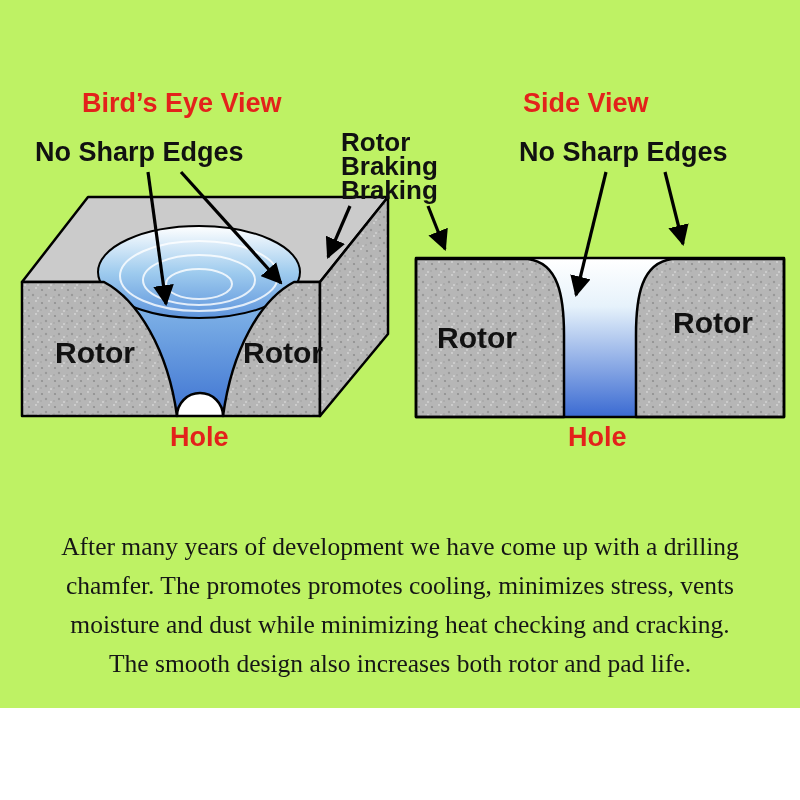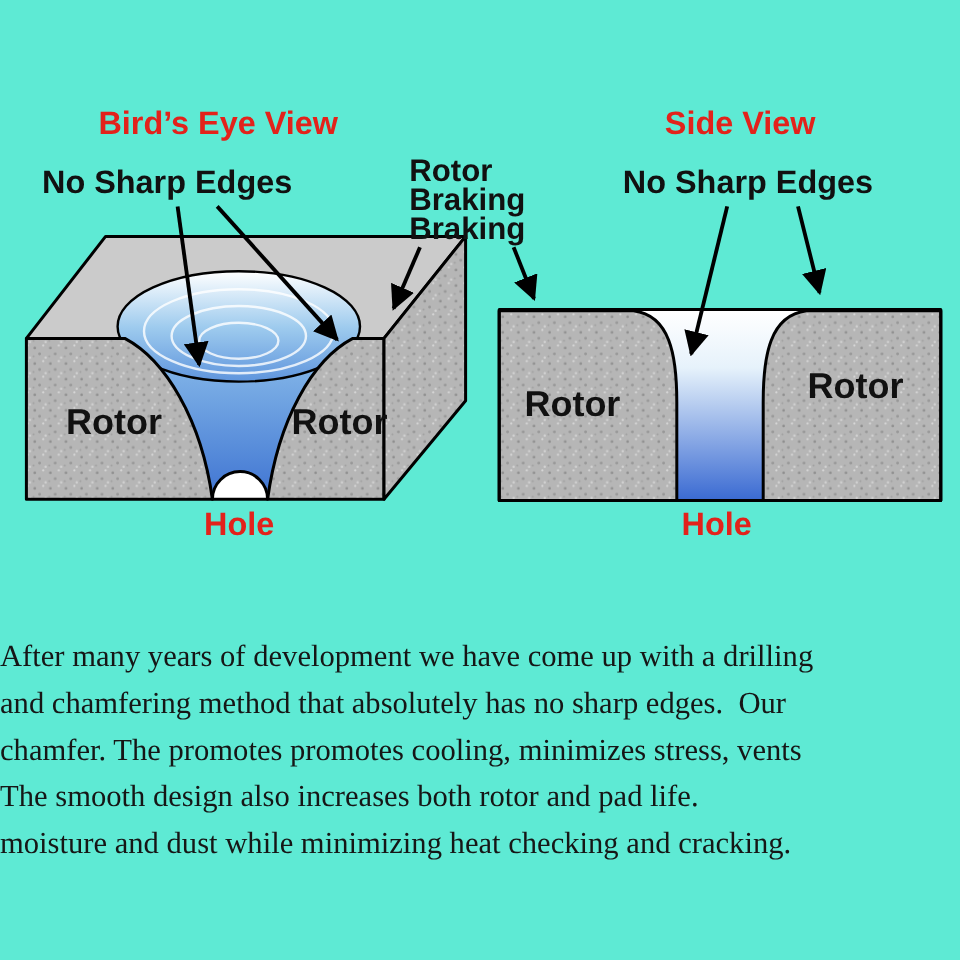--- a/index.html
+++ b/index.html
@@ -1,24 +1,24 @@
 <!DOCTYPE html>
 <html style="--accent_red: #e3221b; --text_black: #111111; --rotor_gray: #b6b6b6; --rotor_top_gray: #cbcbcb; --blue_deep: #3f74d2; --blue_light: #ffffff;"><head>
 <meta charset="utf-8">
 <style>
   html,body{margin:0;padding:0;background:#ffffff;}
-  .page{position:relative;width:800px;height:800px;background:#5eead4;overflow:hidden;
+  .page{position:relative;width:800px;height:708px;background:#bef264;overflow:hidden;
         font-family:"Liberation Sans",sans-serif;}
   .diagram-svg{position:absolute;left:0;top:0;}
   .lbl{position:absolute;font-weight:bold;color:#111111;white-space:nowrap;}
   .red{color:var(--accent_red,#e3221b);}
   .s27{font-size:27px;}
   .s26{font-size:26px;line-height:24px;}
   .s30{font-size:30px;}
-  .para{position:absolute;left:0;top:527px;width:800px;text-align:left;
+  .para{position:absolute;left:0;top:527px;width:800px;text-align:center;
         font-family:"Liberation Serif",serif;font-size:25.5px;line-height:39px;color:#161616;}
   .para div{white-space:pre;}
 </style>
 </head>
 <body>
 
 <div class="page">
 
   <svg class="diagram-svg" width="800" height="470" viewBox="0 0 800 470">
     <defs>
@@ -75,40 +75,39 @@
       <line x1="148" y1="172" x2="166" y2="304" marker-end="url(#ah)"></line>
       <line x1="181" y1="172" x2="281" y2="283" marker-end="url(#ah)"></line>
       <line x1="350" y1="206" x2="328" y2="257" marker-end="url(#ah)"></line>
       <line x1="428" y1="206" x2="445" y2="249" marker-end="url(#ah)"></line>
       <line x1="606" y1="172" x2="576" y2="295" marker-end="url(#ah)"></line>
       <line x1="665" y1="172" x2="683" y2="244" marker-end="url(#ah)"></line>
     </g>
   </svg>
 
   <div class="lbl red s27" style="left:82px;top:88px">Bird’s Eye View</div>
-  <div class="lbl red s27" style="left:554px;top:88px">Side View</div>
+  <div class="lbl red s27" style="left:523px;top:88px">Side View</div>
 
   <div class="lbl s27" style="left:35px;top:137px">No Sharp Edges</div>
   <div class="lbl s27" style="left:519px;top:137px">No Sharp Edges</div>
 
   <div class="lbl s26" style="left:341px;top:130px">
     <div>Rotor</div>
     <div>Braking</div>
     <div>Braking</div>
   </div>
 
   <div class="lbl s30" style="left:55px;top:336px">Rotor</div>
   <div class="lbl s30" style="left:243px;top:336px">Rotor</div>
   <div class="lbl s30" style="left:437px;top:321px">Rotor</div>
   <div class="lbl s30" style="left:673px;top:306px">Rotor</div>
 
   <div class="lbl red s27" style="left:170px;top:422px">Hole</div>
   <div class="lbl red s27" style="left:568px;top:422px">Hole</div>
 
   <div class="para">
     <div>After many years of development we have come up with a drilling</div>
-    <div>and chamfering method that absolutely has no sharp edges.  Our</div>
     <div>chamfer. The promotes promotes cooling, minimizes stress, vents</div>
+    <div>moisture and dust while minimizing heat checking and cracking.</div>
     <div>The smooth design also increases both rotor and pad life.</div>
-    <div>moisture and dust while minimizing heat checking and cracking.</div>
   </div>
 
 </div>
 
 </body></html>

